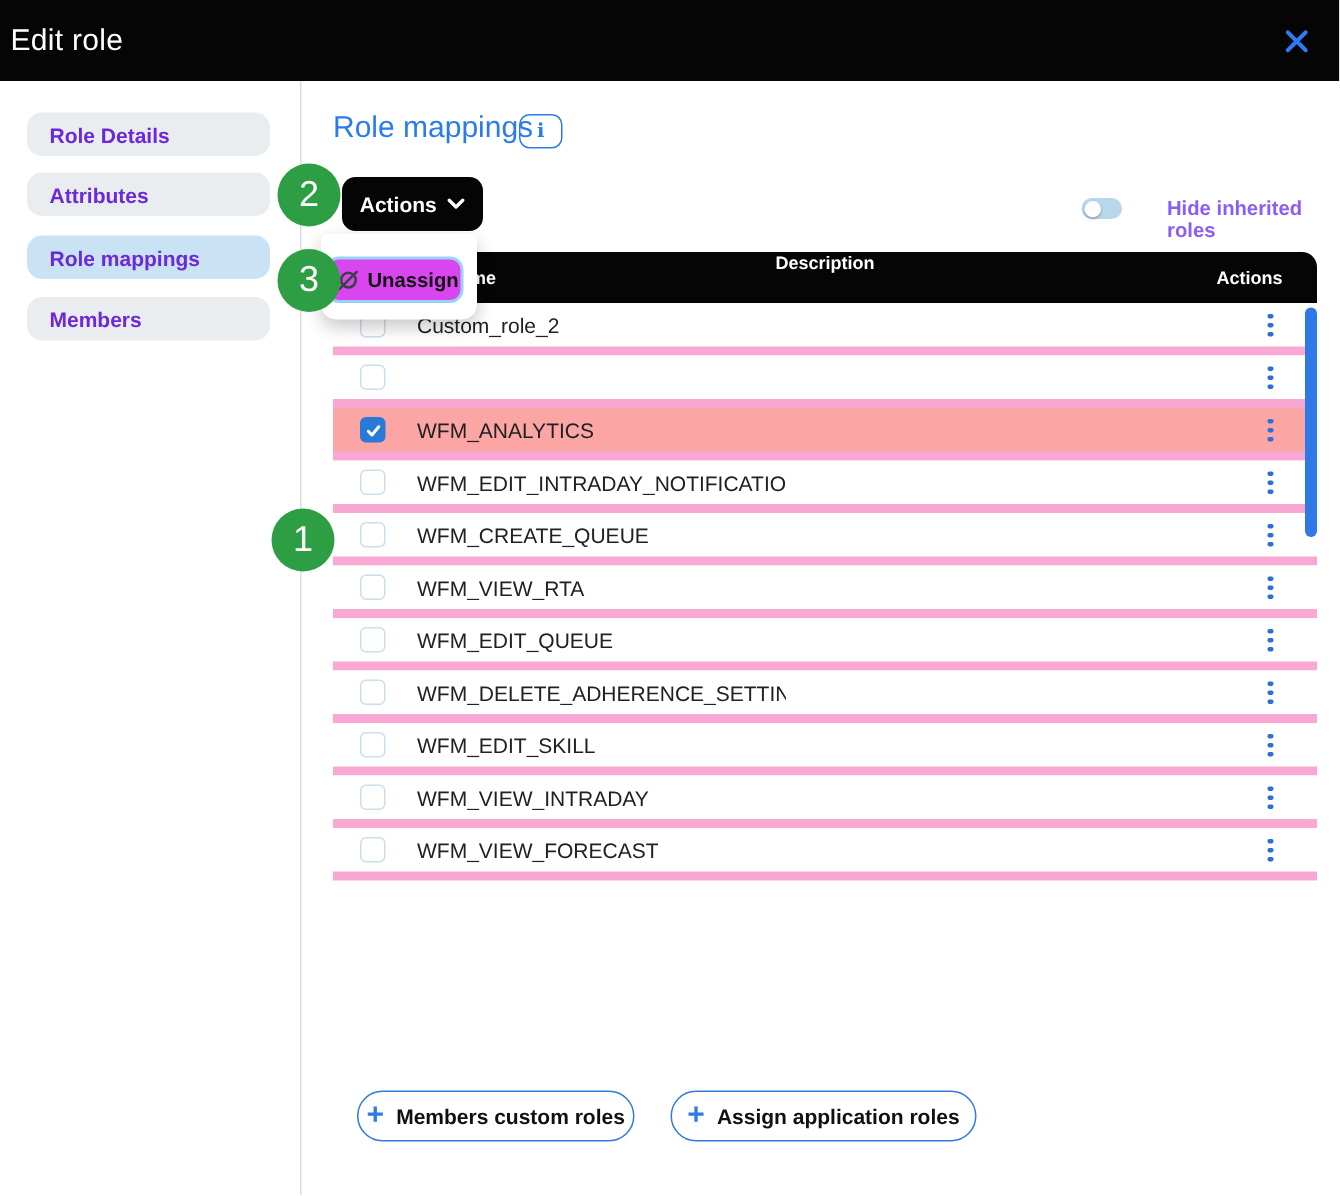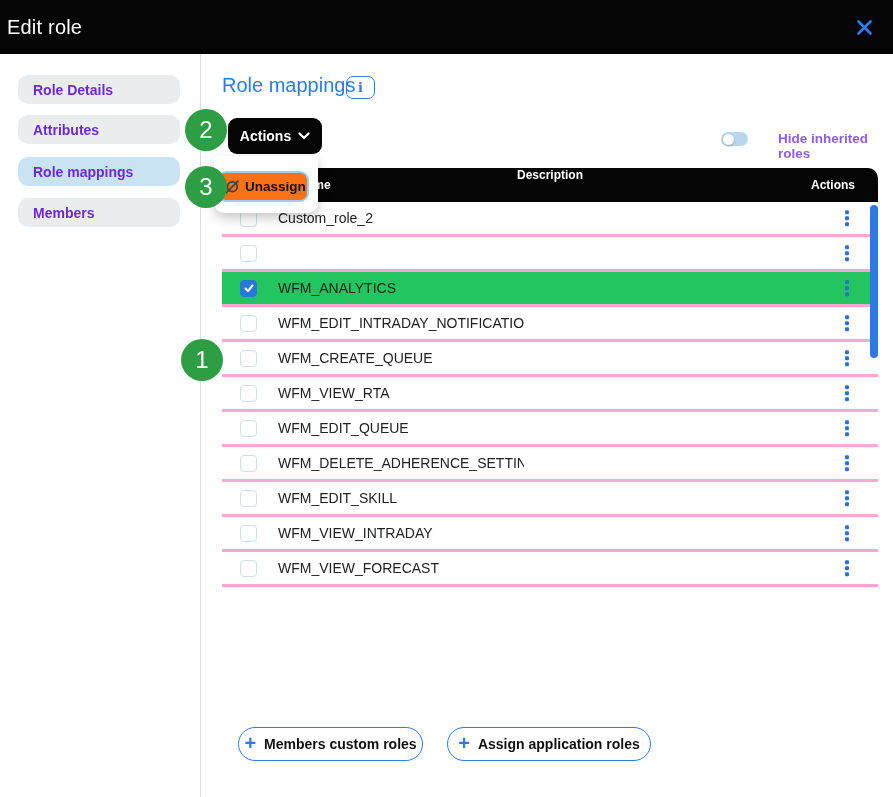--- a/index.html
+++ b/index.html
@@ -26,32 +26,32 @@
   .toggle-track{position:absolute;left:721px;top:132px;width:27px;height:14px;border-radius:7px;background:#B9D7EB;cursor:pointer;}
   .toggle-knob{position:absolute;left:1.5px;top:1.5px;width:11px;height:11px;border-radius:50%;background:#fdfdfd;box-shadow:0 1px 2px rgba(0,0,0,.3);}
   .toggle-label{position:absolute;left:758px;top:131px;font-weight:bold;font-size:13.5px;color:#8b5cf6;padding-left:20px;}
   
   .actions-btn{position:absolute;left:228px;top:118px;width:94px;height:36px;background:#050505;border-radius:9px;
     color:#fff;display:flex;align-items:center;justify-content:center;gap:7px;
     font-weight:bold;font-size:14px;cursor:pointer;z-index:6;}
   .dropdown-panel{position:absolute;left:214px;top:156px;width:104px;height:57px;background:#fff;
     border-radius:4px 4px 10px 10px;box-shadow:0 5px 12px rgba(0,0,0,.22);z-index:5;}
   .unassign-item{position:absolute;left:3px;top:15px;width:92px;height:31px;border:2px solid #97D2F4;border-radius:9px;
-    background:#f97316;display:flex;align-items:center;padding-left:5px;gap:5px;box-sizing:border-box;cursor:pointer;}
+    background:#d946ef;display:flex;align-items:center;padding-left:5px;gap:5px;box-sizing:border-box;cursor:pointer;}
   .unassign-label{font-weight:bold;font-size:13.5px;color:#111;}
   
   .table-header{position:absolute;left:222px;top:168px;width:656px;height:34px;background:#050505;
     border-radius:10px 10px 0 0;color:#fff;font-size:12px;font-weight:bold;z-index:1;}
   .th-name{position:absolute;left:76px;top:10px;}
   .th-desc{position:absolute;left:0;right:0;top:0;text-align:center;}
   .th-actions{position:absolute;right:23px;top:10px;}
   .table-body{position:absolute;left:222px;top:202px;width:656px;z-index:0;}
-  .t-row{position:relative;height:35px;border-bottom:3px solid #f9a8d4;box-sizing:border-box;
+  .t-row{position:relative;height:35px;border-bottom:6px solid #f9a8d4;box-sizing:border-box;
     display:flex;align-items:center;background:#fff;cursor:pointer;text-align:right;}
-  .t-row.selected{background:#22c55e;}
+  .t-row.selected{background:#fca5a5;}
   .row-check{margin-left:18px;width:17px;height:17px;border:1.5px solid #CBDEEA;border-radius:4px;background:#fff;
     box-sizing:border-box;flex:none;display:flex;align-items:center;justify-content:center;cursor:pointer;}
   .row-check.checked{background:#2979D9;border-color:#2979D9;}
   .row-name{margin-left:21px;font-size:14px;color:#202124;white-space:nowrap;overflow:hidden;max-width:246px;}
   .row-kebab{position:absolute;left:620px;top:50%;transform:translateY(-50%);
     display:flex;flex-direction:column;gap:2.5px;padding:3px;cursor:pointer;}
   .kebab-dot{width:3.5px;height:3.5px;border-radius:1.2px;background:#2B6FD9;}
   .scrollbar{position:absolute;left:870px;top:205px;width:8px;height:153px;background:#2E79E5;border-radius:4px;z-index:2;cursor:grab;}
   
   .footer-btn{position:absolute;top:727px;height:34px;border:1.5px solid #2F7BDE;border-radius:17px;background:#fff;

